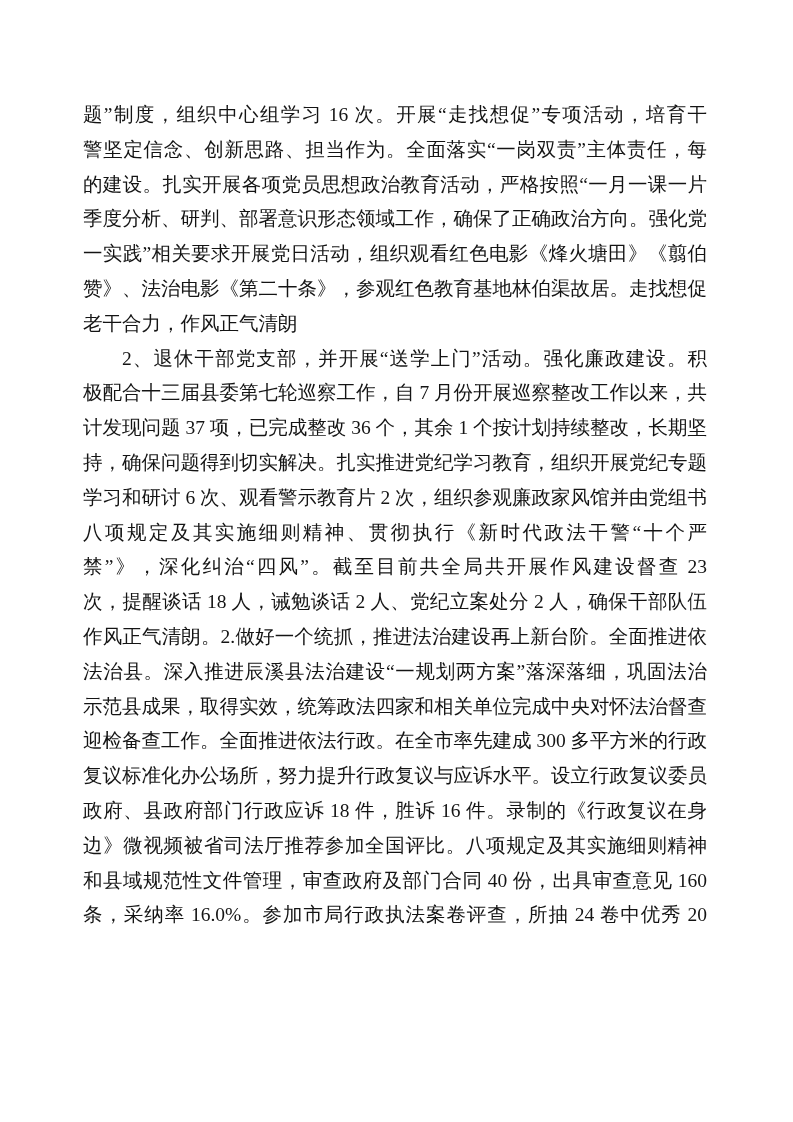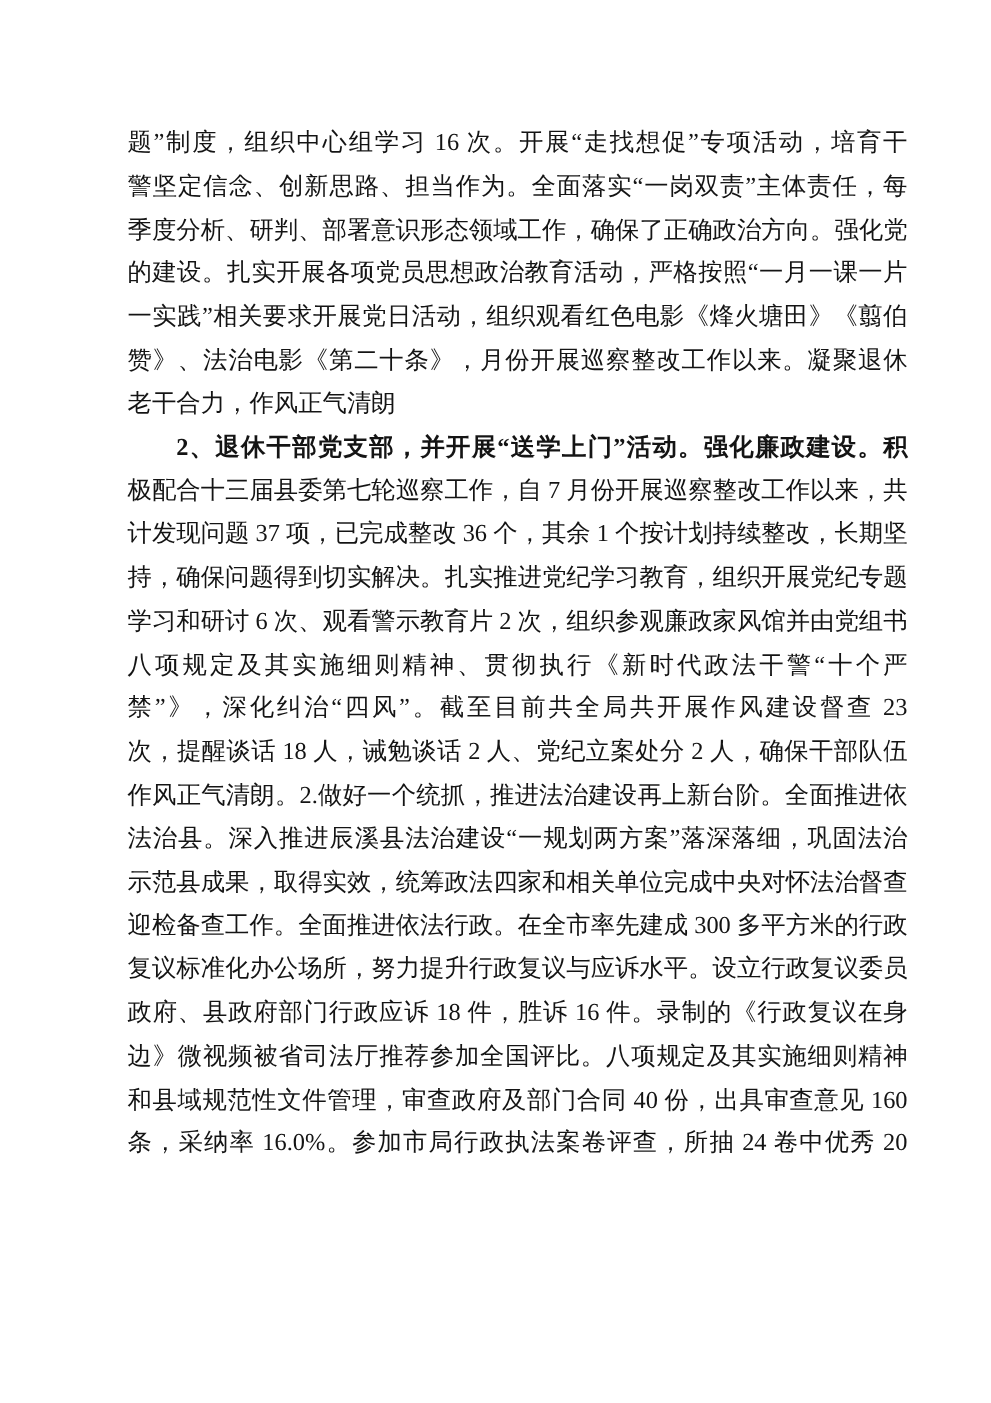--- a/index.html
+++ b/index.html
@@ -9,52 +9,51 @@
   }
   .sheet {
     position: relative;
     width: 793px;
     height: 1122px;
     background: #ffffff;
     overflow: hidden;
   }
   .textblock {
     position: absolute;
-    left: 102px;
+    left: 83px;
     top: 98px;
     width: 624px;
   }
   .line {
     font-family: "Liberation Serif", "DejaVu Serif", serif;
     font-size: 19.5px;
     line-height: 34.8px;
     color: #141414;
     text-align: justify;
     text-align-last: justify;
     white-space: normal;
   }
   .line.para-end {
     text-align-last: left;
   }
   .line.indent {
     text-indent: 2em;
-    font-weight: bold;
   }
 </style>
 </head>
 <body>
 
 <div class="sheet">
   <div class="textblock">
     <div class="line">题”制度，组织中心组学习 16 次。开展“走找想促”专项活动，培育干</div>
     <div class="line">警坚定信念、创新思路、担当作为。全面落实“一岗双责”主体责任，每</div>
+    <div class="line">的建设。扎实开展各项党员思想政治教育活动，严格按照“一月一课一片</div>
     <div class="line">季度分析、研判、部署意识形态领域工作，确保了正确政治方向。强化党</div>
-    <div class="line">的建设。扎实开展各项党员思想政治教育活动，严格按照“一月一课一片</div>
     <div class="line">一实践”相关要求开展党日活动，组织观看红色电影《烽火塘田》《翦伯</div>
-    <div class="line">赞》、法治电影《第二十条》，月份开展巡察整改工作以来。凝聚退休</div>
+    <div class="line">赞》、法治电影《第二十条》，参观红色教育基地林伯渠故居。走找想促</div>
     <div class="line para-end">老干合力，作风正气清朗</div>
     <div class="line indent">2、退休干部党支部，并开展“送学上门”活动。强化廉政建设。积</div>
     <div class="line">极配合十三届县委第七轮巡察工作，自 7 月份开展巡察整改工作以来，共</div>
     <div class="line">计发现问题 37 项，已完成整改 36 个，其余 1 个按计划持续整改，长期坚</div>
     <div class="line">持，确保问题得到切实解决。扎实推进党纪学习教育，组织开展党纪专题</div>
     <div class="line">学习和研讨 6 次、观看警示教育片 2 次，组织参观廉政家风馆并由党组书</div>
     <div class="line">八项规定及其实施细则精神、贯彻执行《新时代政法干警“十个严</div>
     <div class="line">禁”》，深化纠治“四风”。截至目前共全局共开展作风建设督查 23</div>
     <div class="line">次，提醒谈话 18 人，诫勉谈话 2 人、党纪立案处分 2 人，确保干部队伍</div>
     <div class="line">作风正气清朗。2.做好一个统抓，推进法治建设再上新台阶。全面推进依</div>

